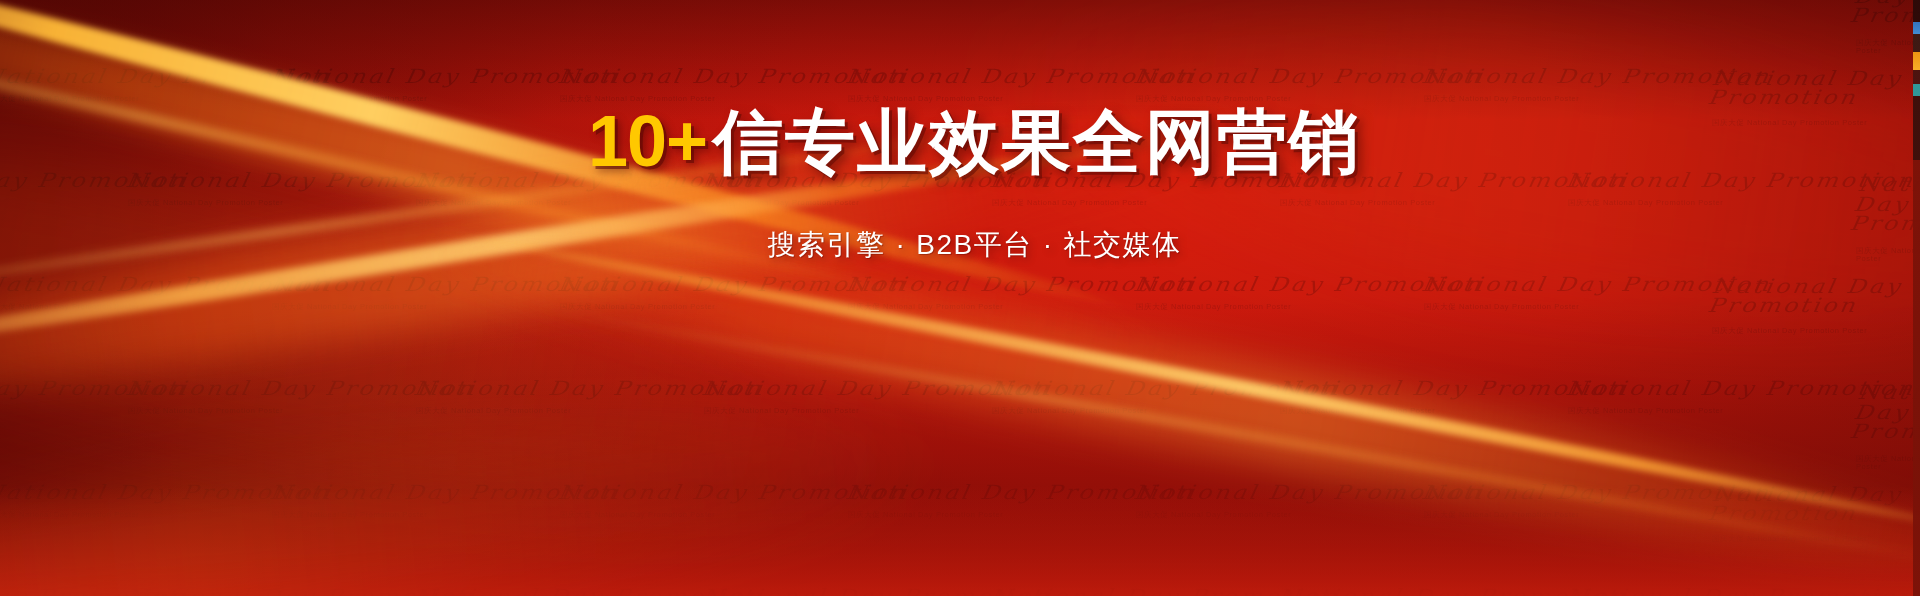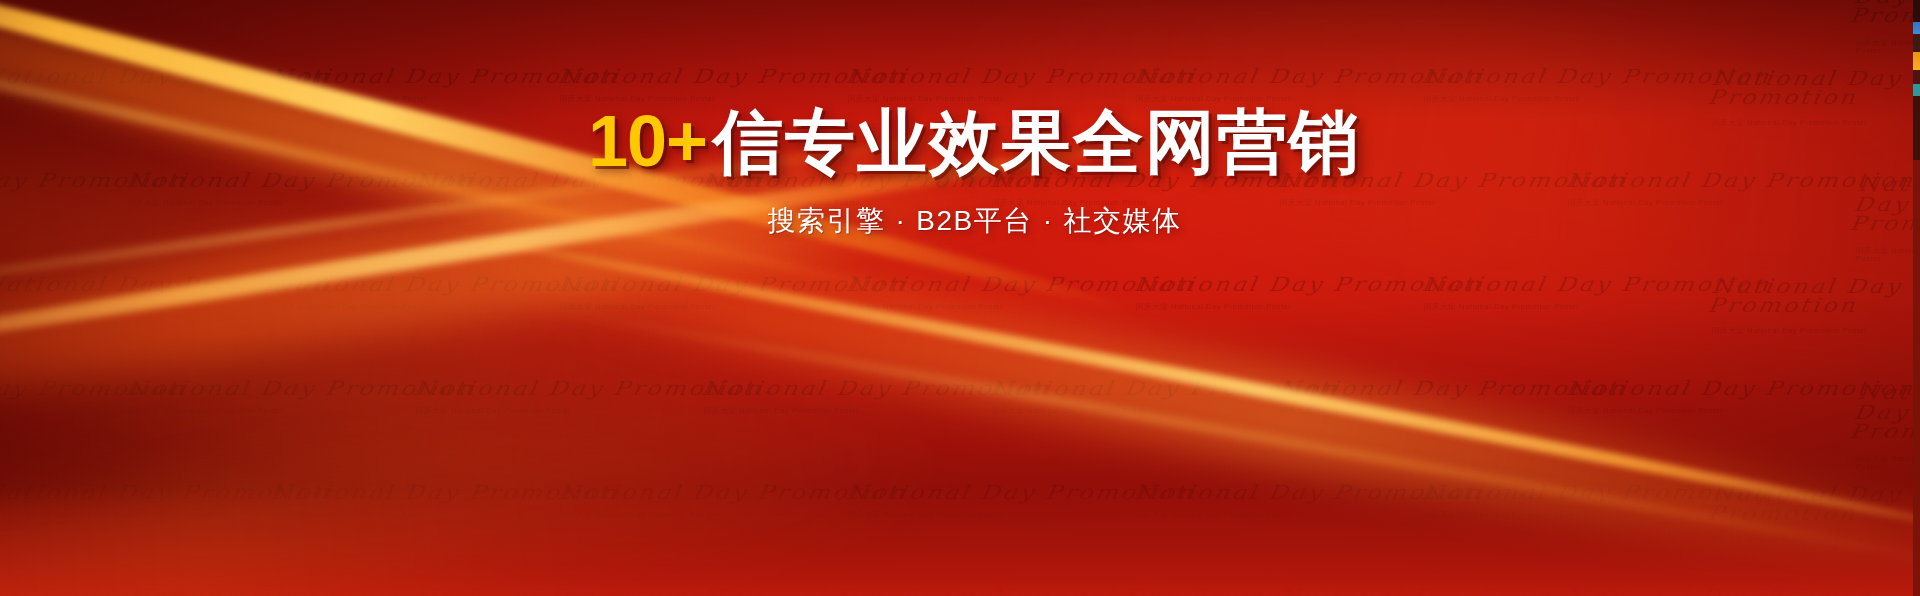--- a/index.html
+++ b/index.html
@@ -221,21 +221,21 @@
     font-weight: 700;
     color: #FFC800;
     letter-spacing: 1.5px;
     white-space: nowrap;
     text-shadow:
       2px 2px 0 rgba(95,9,4,0.40),
       4px 4px 8px rgba(60,4,2,0.38);
   }
   .subtitle .gap { display: inline-block; width: 18px; }
   .tertiary {
-    margin-top: 12px;
+    margin-top: 36px;
     font-size: 28px;
     font-weight: 400;
     color: #ffffff;
     letter-spacing: 1.5px;
     white-space: nowrap;
     text-shadow:
       1px 1px 0 rgba(95,9,4,0.35),
       3px 3px 7px rgba(60,4,2,0.35);
   }
   .tertiary .sep { margin: 0 10px; }

